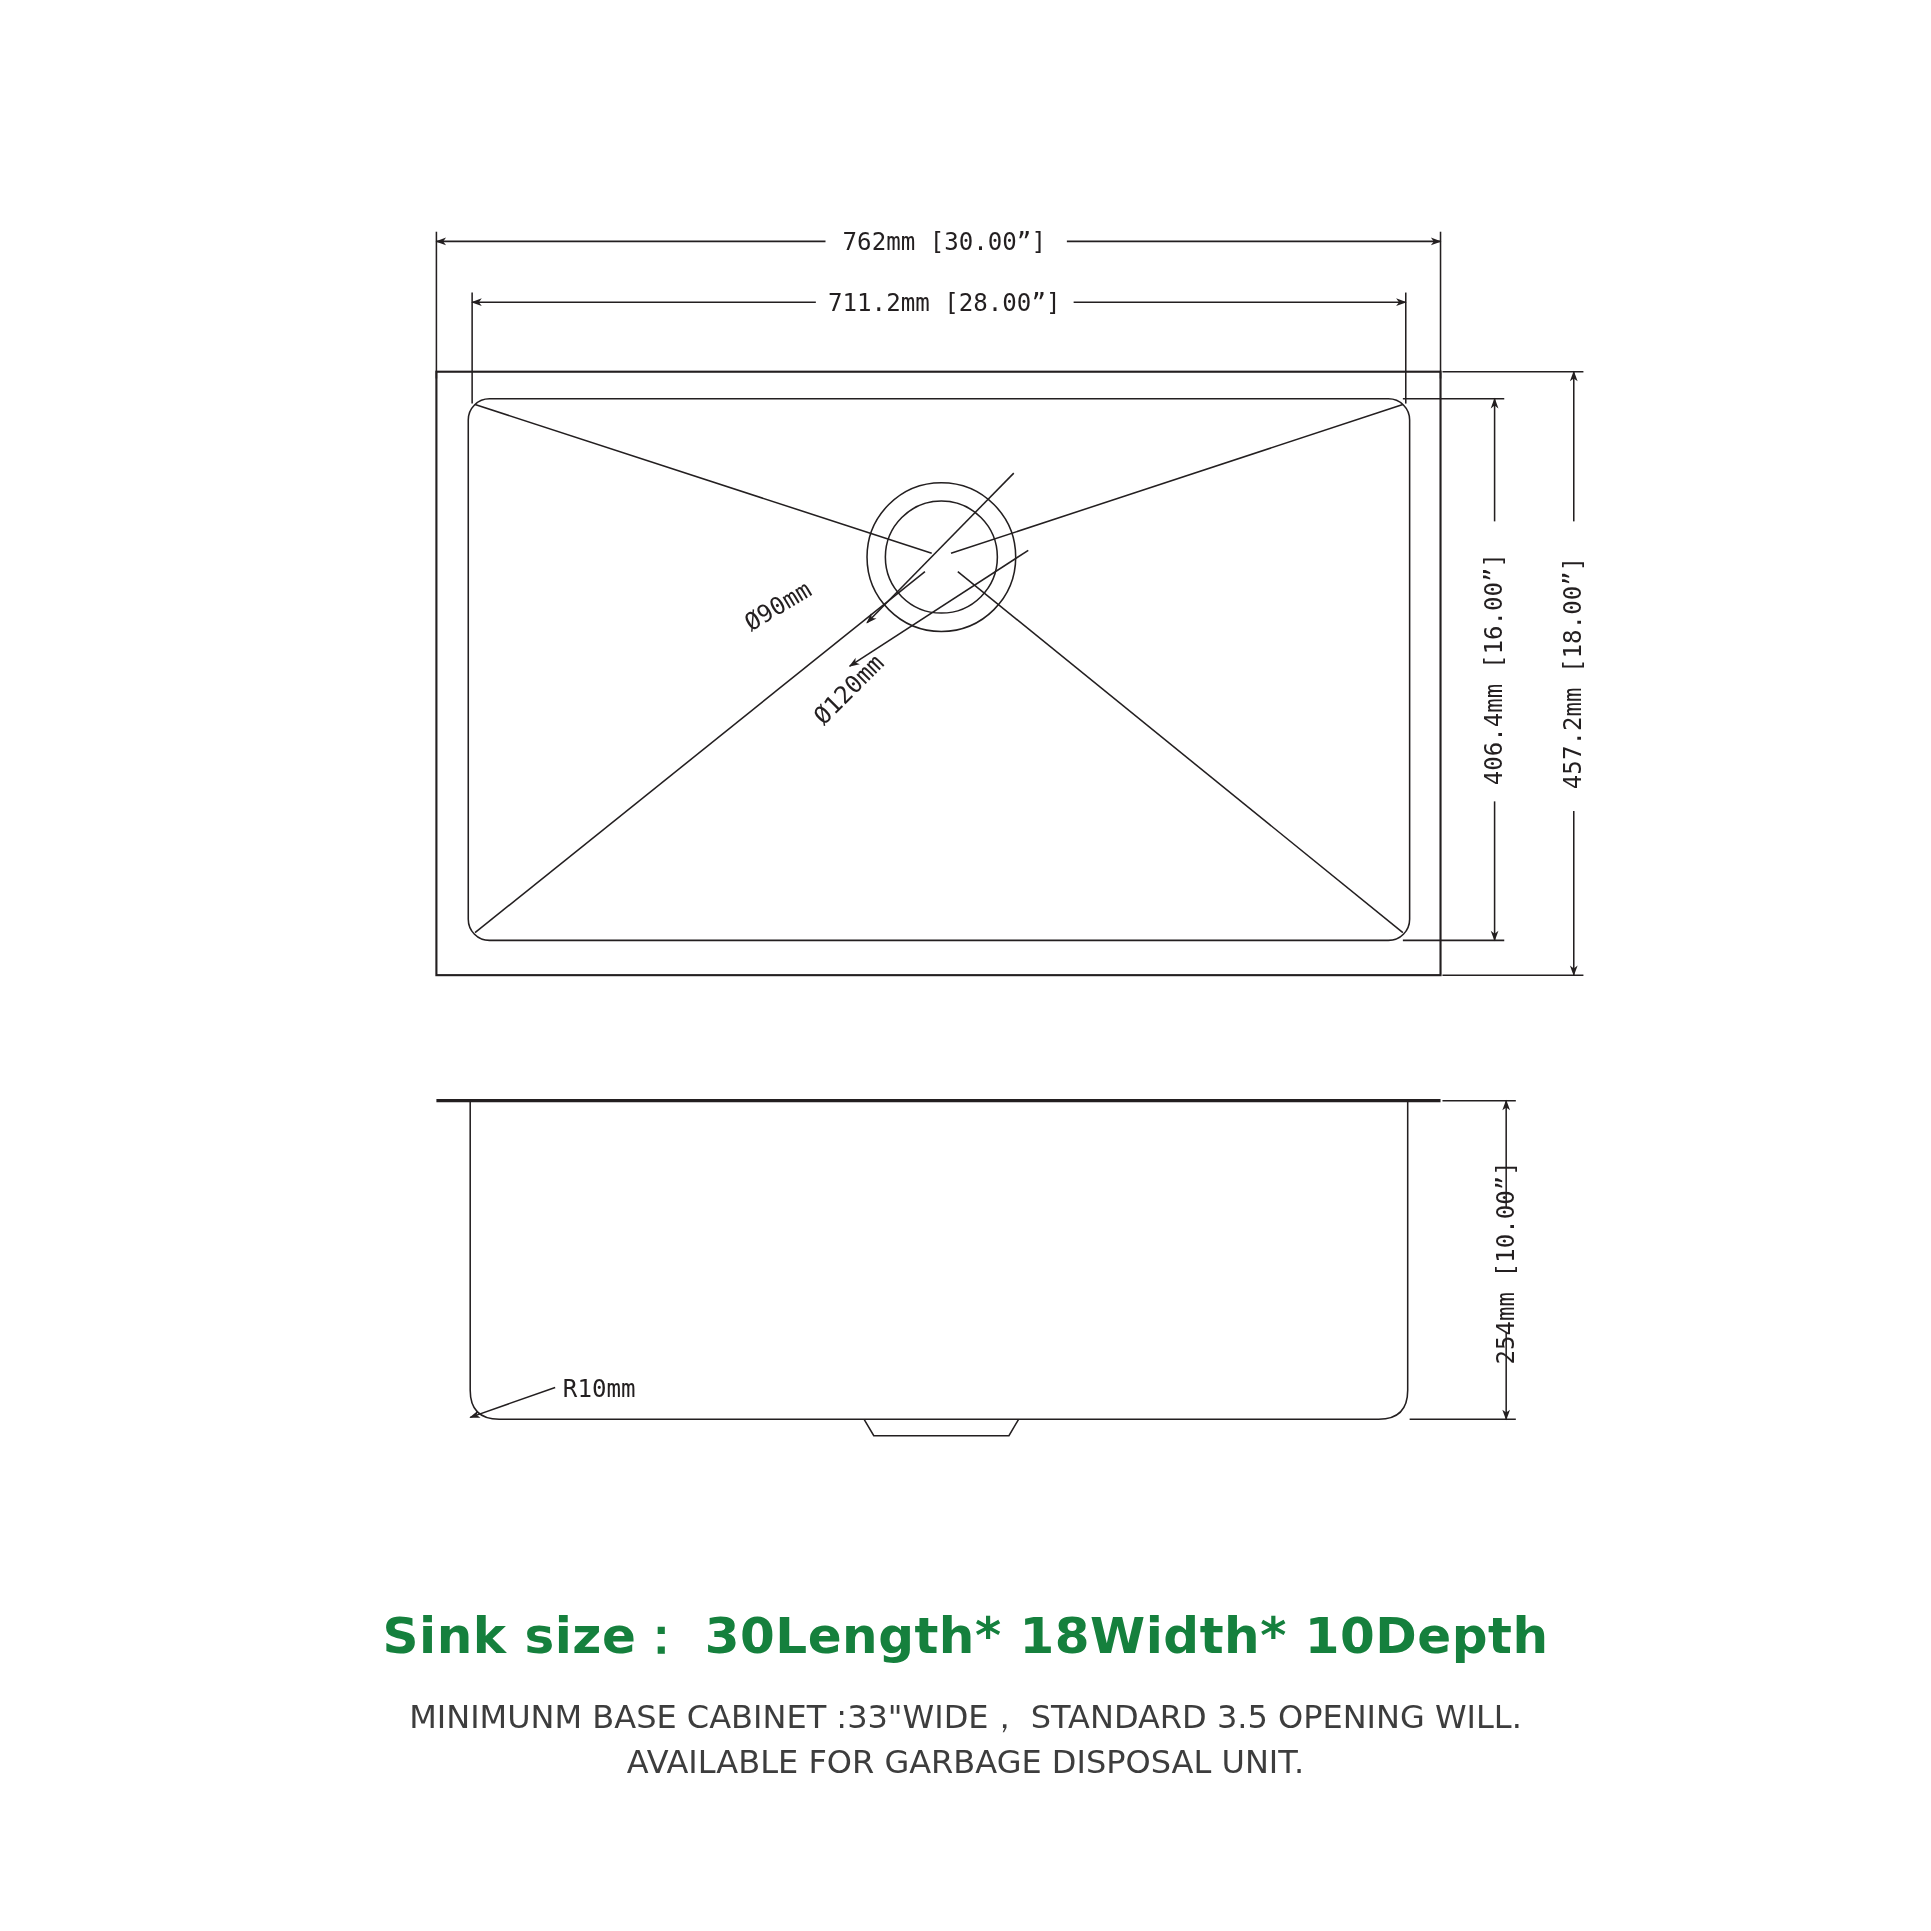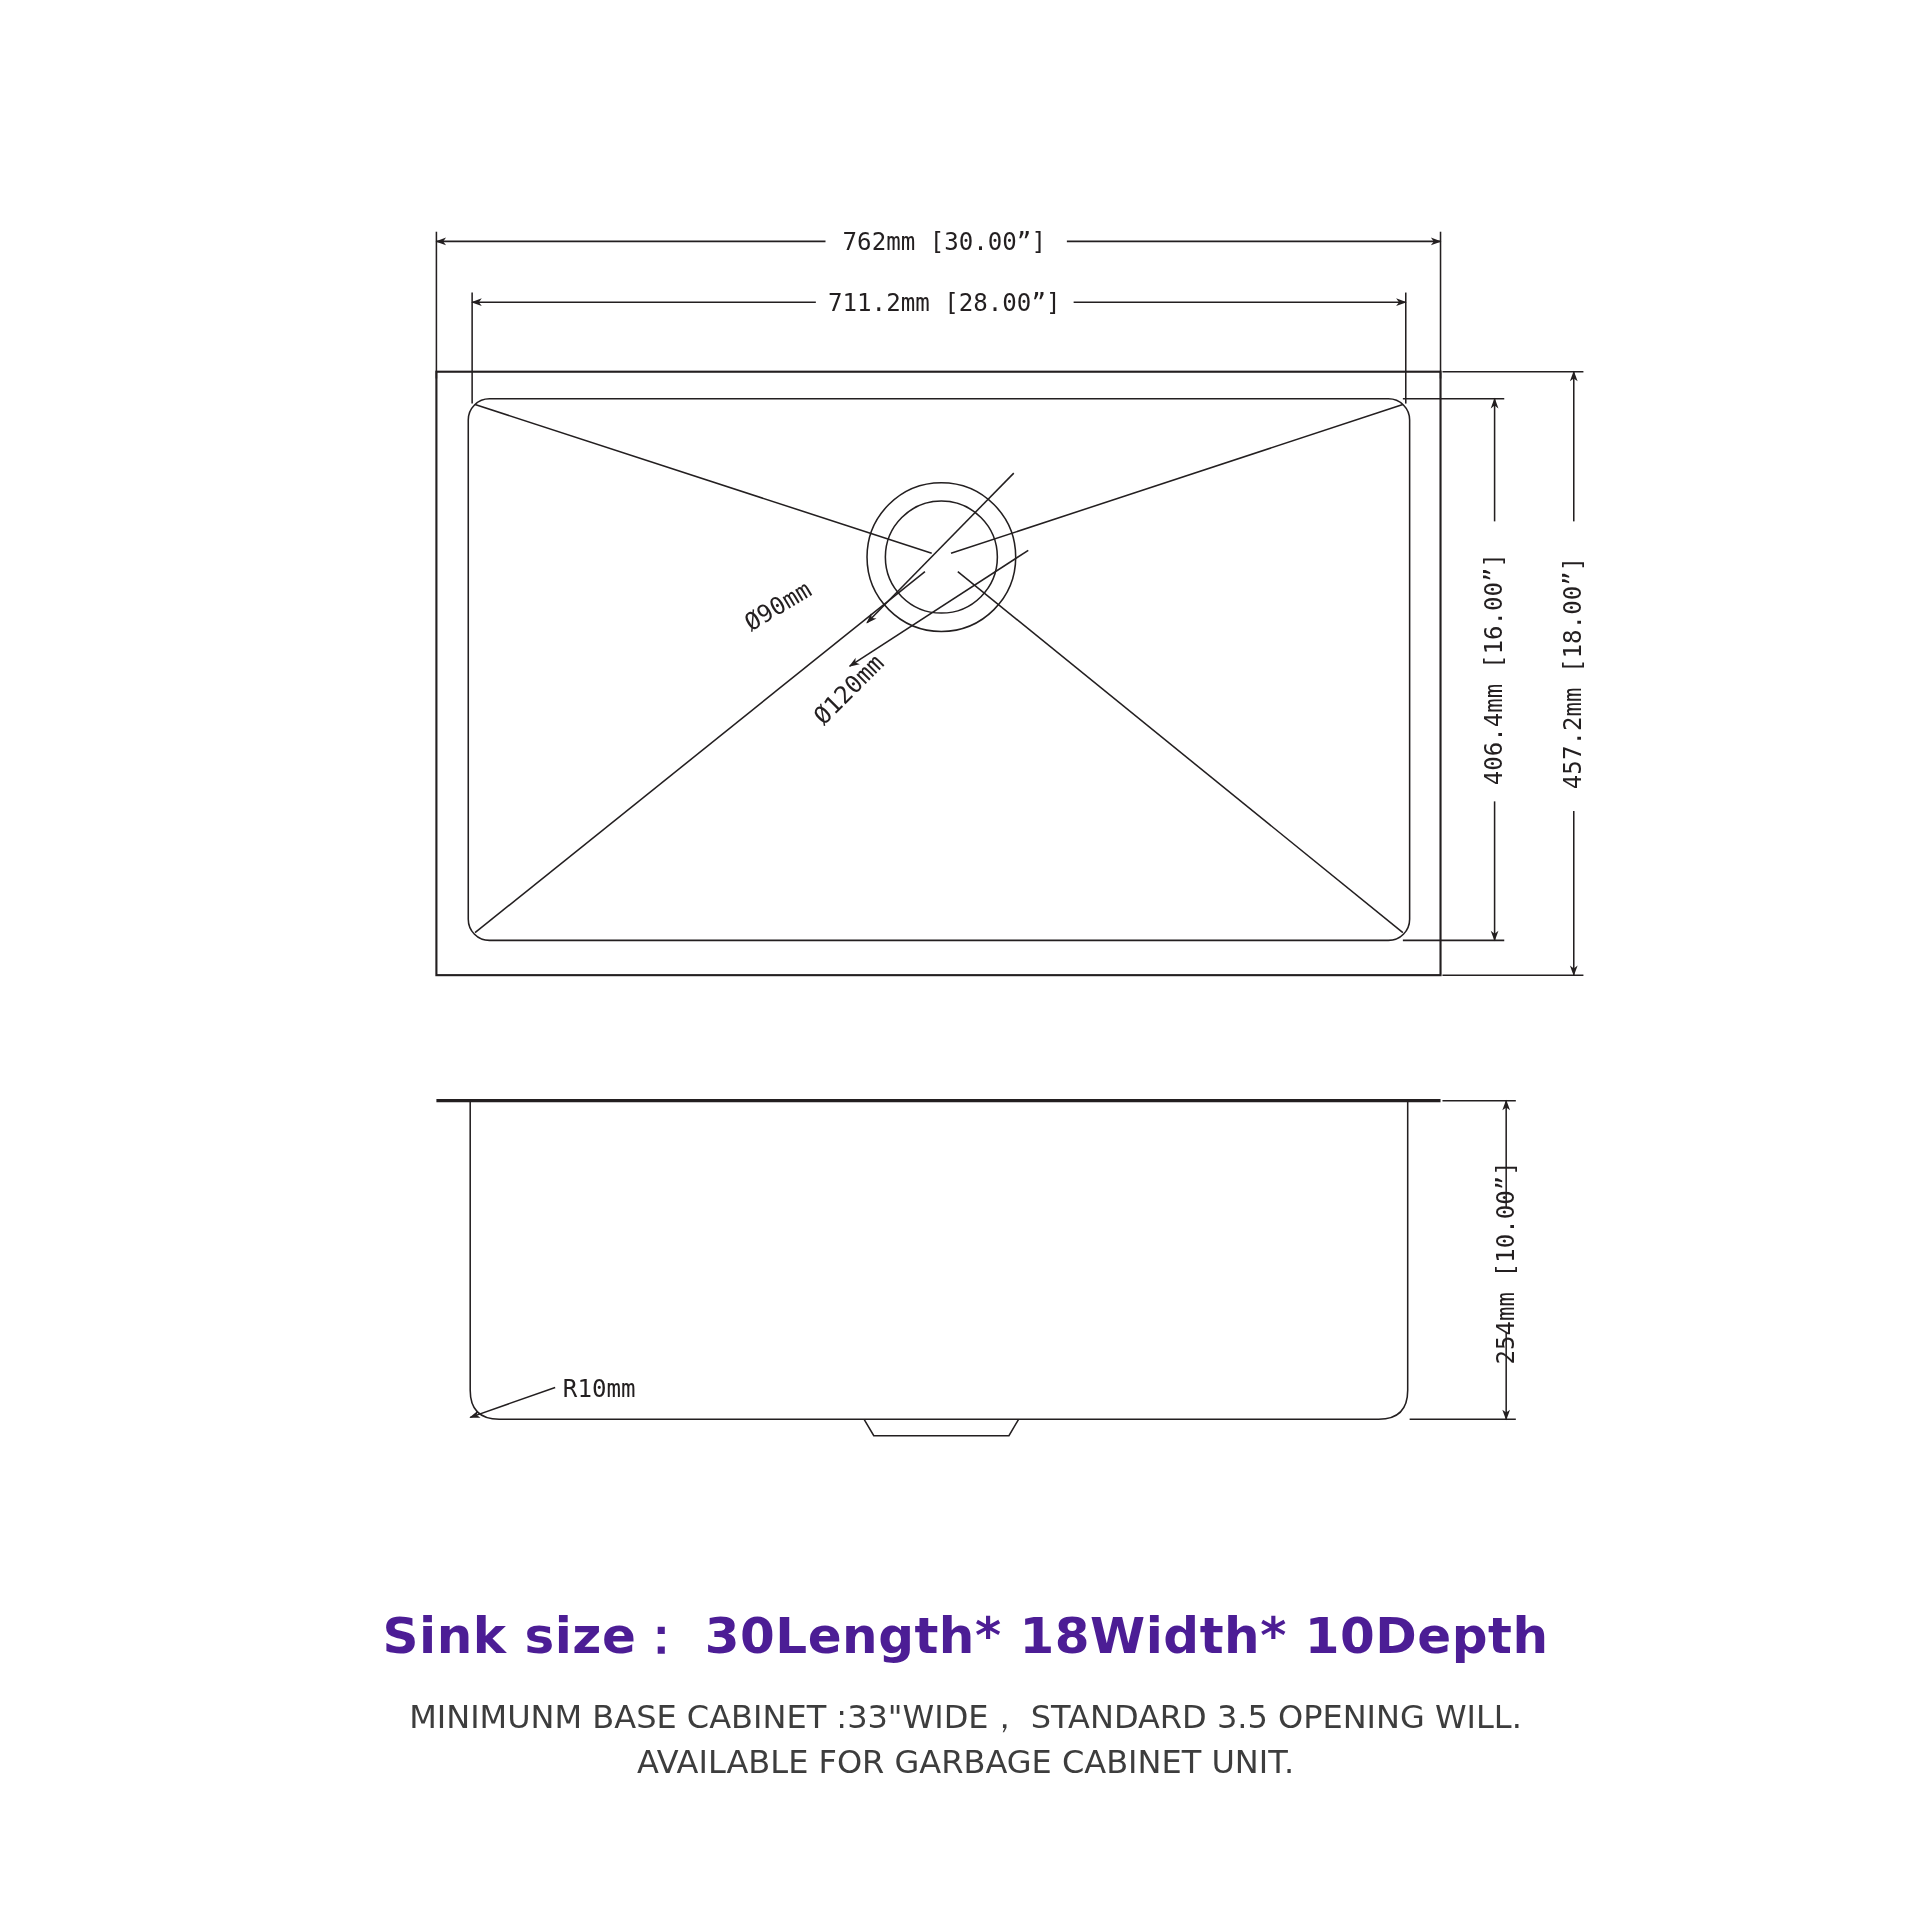--- a/index.html
+++ b/index.html
@@ -43,21 +43,21 @@
     position: absolute;
     left: 0;
     top: 1603px;
     width: 1931px;
     text-align: center;
   }
   .caption-main {
     font-family: "DejaVu Sans", sans-serif;
     font-weight: bold;
     font-size: 50px;
-    color: #4c1d95;
+    color: #15803d;
     letter-spacing: 0.5px;
     margin: 0 0 25px 0;
     white-space: nowrap;
   }
   .caption-sub {
     font-family: "DejaVu Sans", sans-serif;
     font-size: 32px;
     color: #3d3d3d;
     line-height: 1.42;
     margin: 0;
@@ -153,17 +153,17 @@
         <line class="ln thin" x1="1560" y1="1140" x2="1560" y2="1250" marker-start="url(#arrStart)"></line>
         <line class="ln thin" x1="1560" y1="1380" x2="1560" y2="1470" marker-end="url(#arrEnd)"></line>
         <text class="dimtext" transform="rotate(-90 1568 1308)" x="1568" y="1308" text-anchor="middle">254mm [10.00”]</text>
       </g>
     </g>
   </svg>
 
   <div class="captions">
     <p class="caption-main">Sink size： 30Length* 18Width* 10Depth</p>
     <p class="caption-sub">MINIMUNM BASE CABINET :33"WIDE， STANDARD 3.5 OPENING WILL.</p>
-    <p class="caption-sub">AVAILABLE FOR GARBAGE CABINET UNIT.</p>
+    <p class="caption-sub">AVAILABLE FOR GARBAGE DISPOSAL UNIT.</p>
   </div>
 
 </div>
 
 
 </body></html>

